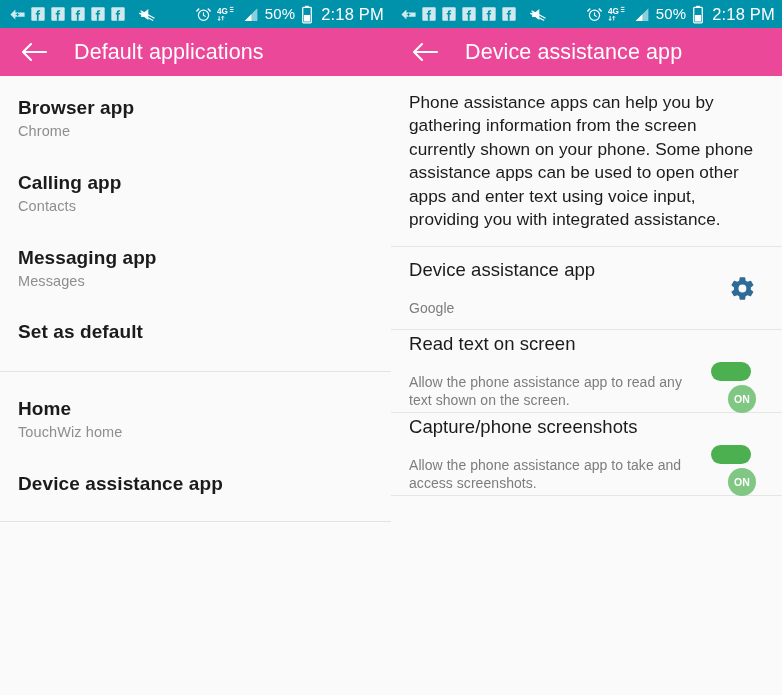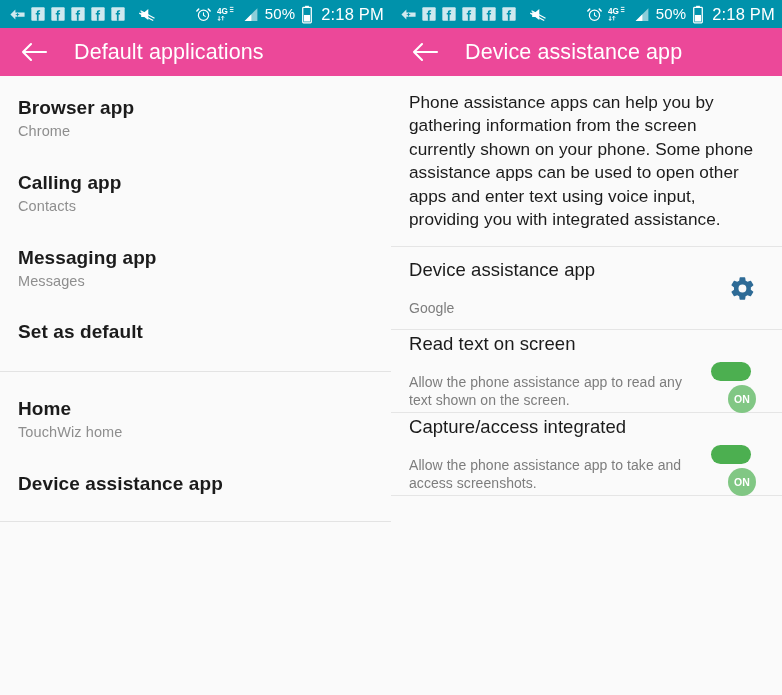--- a/index.html
+++ b/index.html
@@ -472,21 +472,21 @@
         <div class="toggle">
           <div class="toggle-track"></div>
           <div class="toggle-knob">ON</div>
         </div>
       </div>
 
       <div class="hr-right"></div>
 
       <div class="r-row">
         <div class="r-row-text">
-          <div class="r-title">Capture/access integrated</div>
+          <div class="r-title">Capture/phone screenshots</div>
           <div class="r-sub">Allow the phone assistance app to take and access screenshots.</div>
         </div>
         <div class="toggle">
           <div class="toggle-track"></div>
           <div class="toggle-knob">ON</div>
         </div>
       </div>
 
       <div class="hr-right"></div>
 

